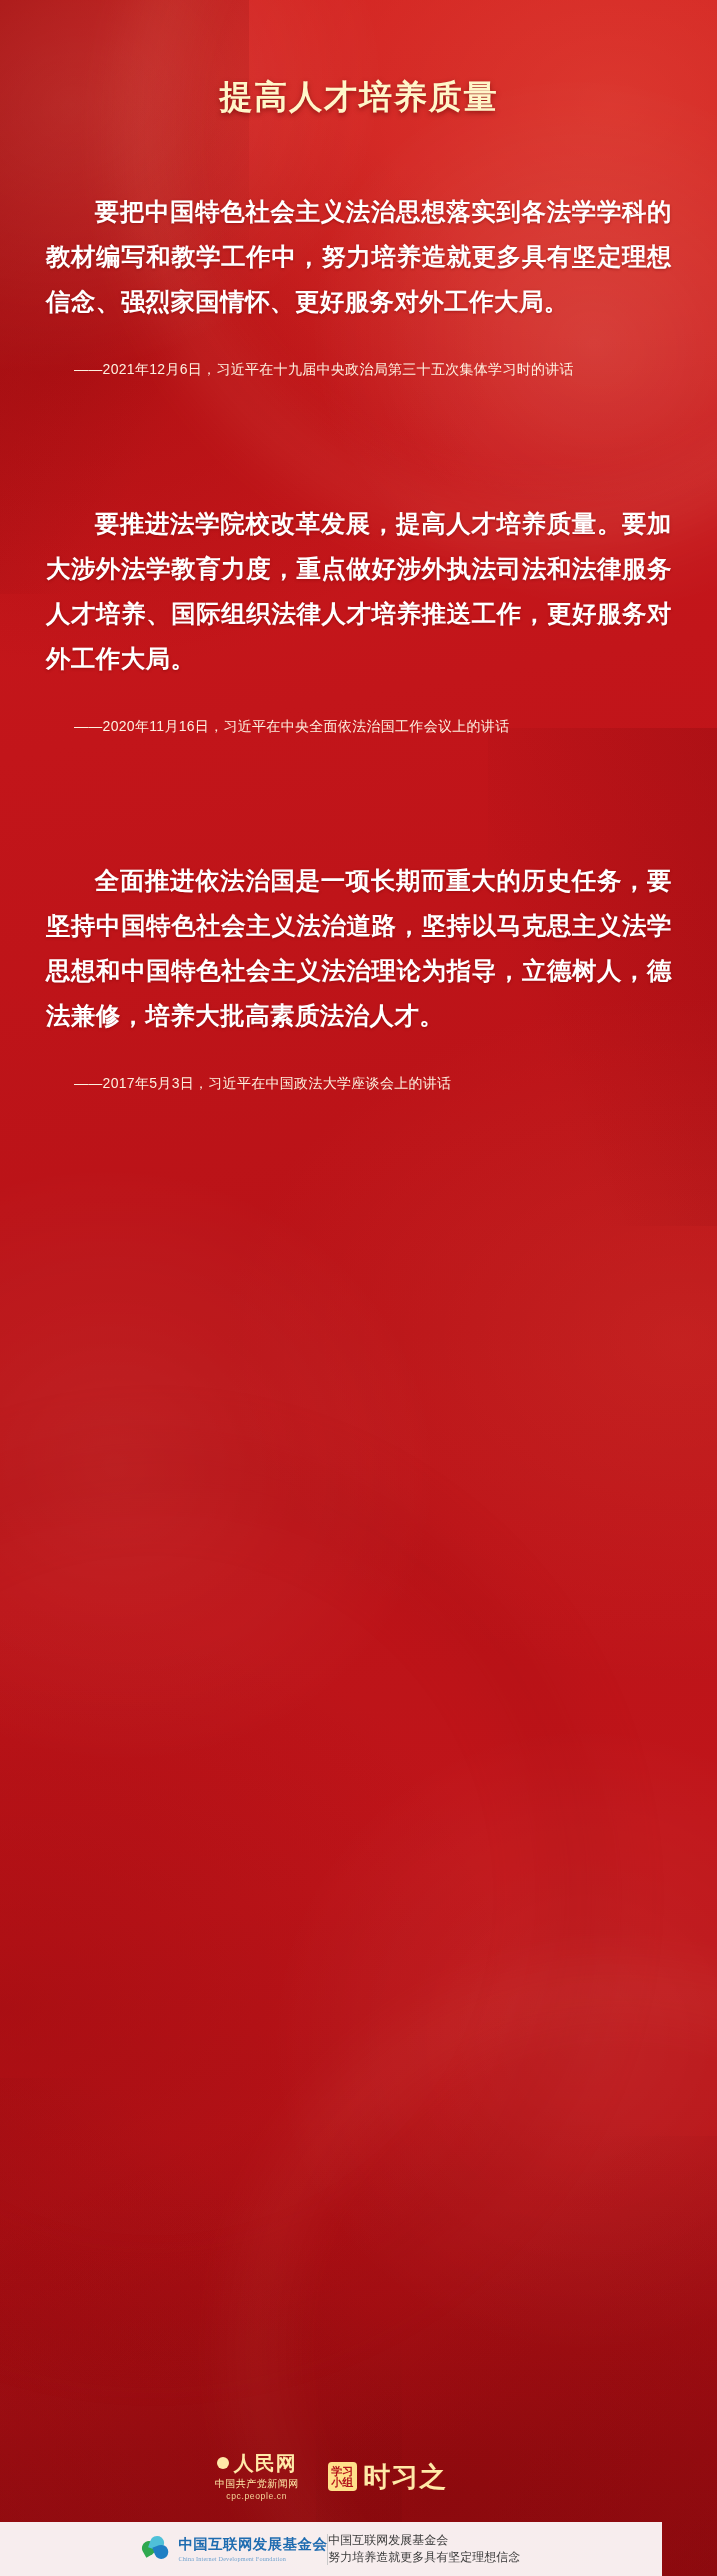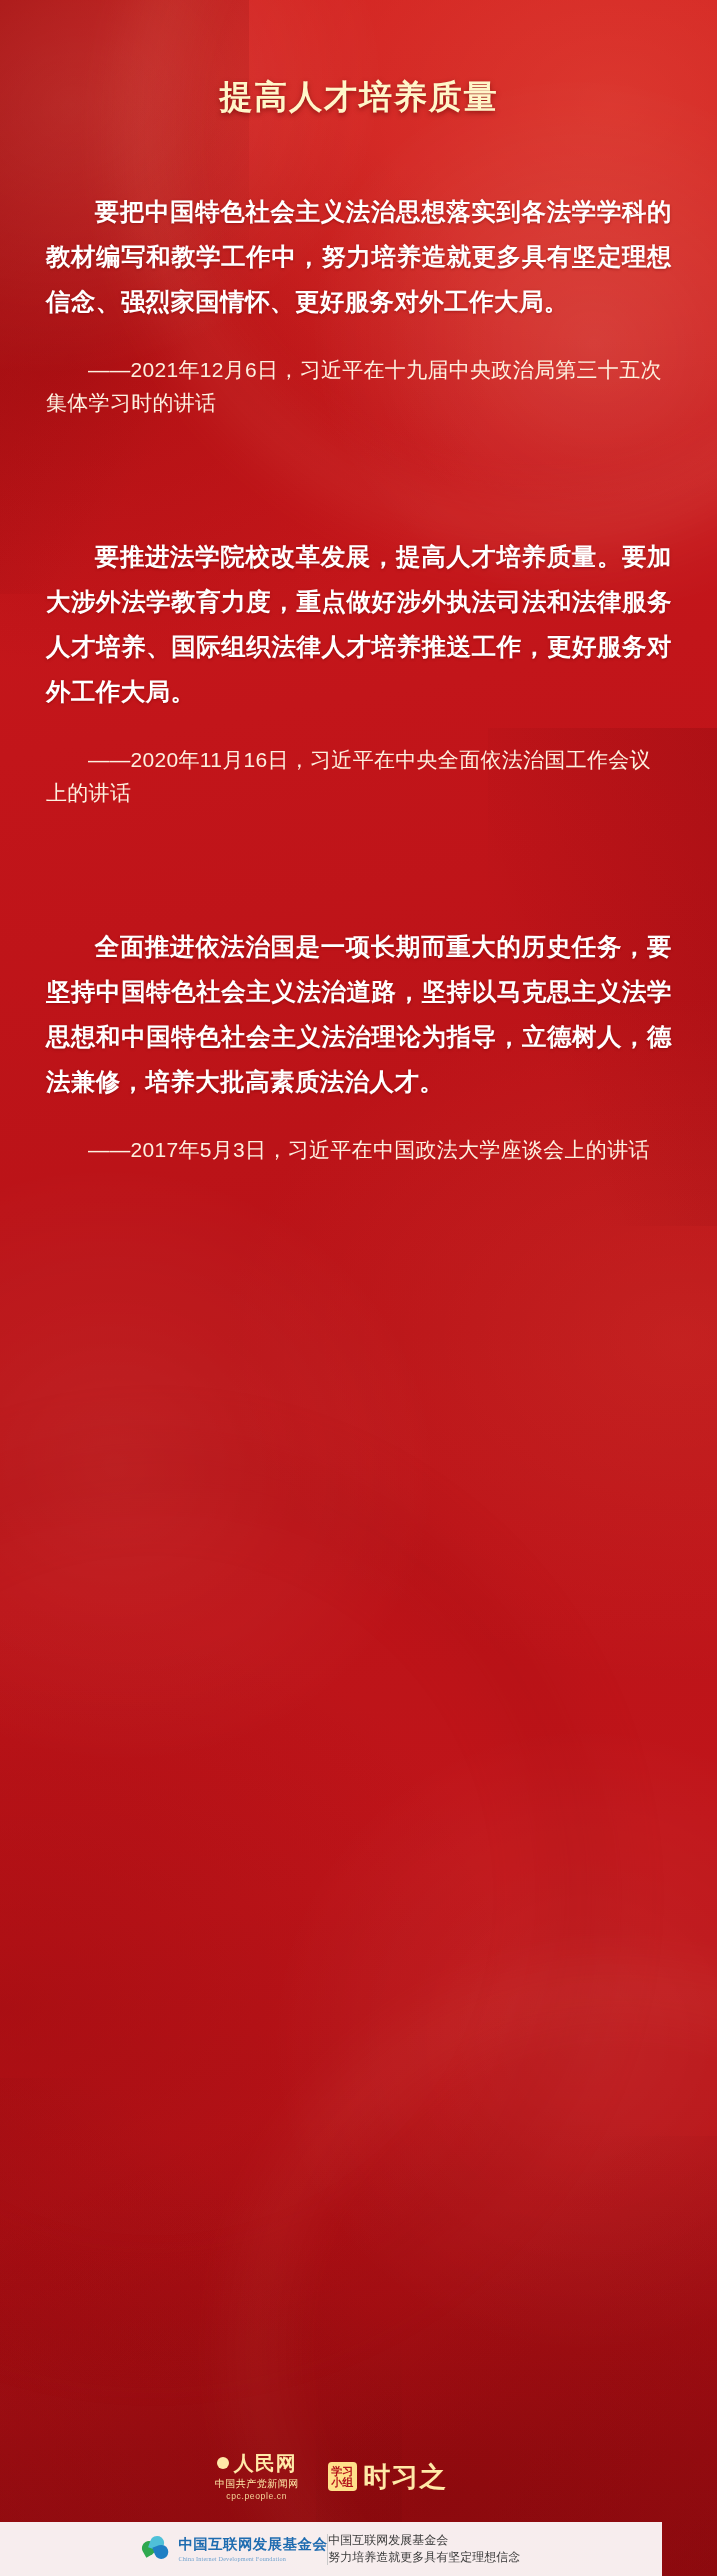--- a/index.html
+++ b/index.html
@@ -127,21 +127,21 @@
     font-weight: bold;
     letter-spacing: 0.5px;
     text-align: justify;
     text-shadow: 0 1px 2.9px rgba(110,0,0,.45);
     font-family: "Liberation Sans", sans-serif;
   }
 
   .quote-source {
     margin-top: 29px;
     color: #fdf1e0;
-    font-size: 21px;
+    font-size: 14px;
     line-height: 33px;
     text-indent: 2em;
     letter-spacing: 0.3px;
     font-family: "Liberation Sans", sans-serif;
   }
 
   
   .footer {
     position: absolute;
     left: 0;

